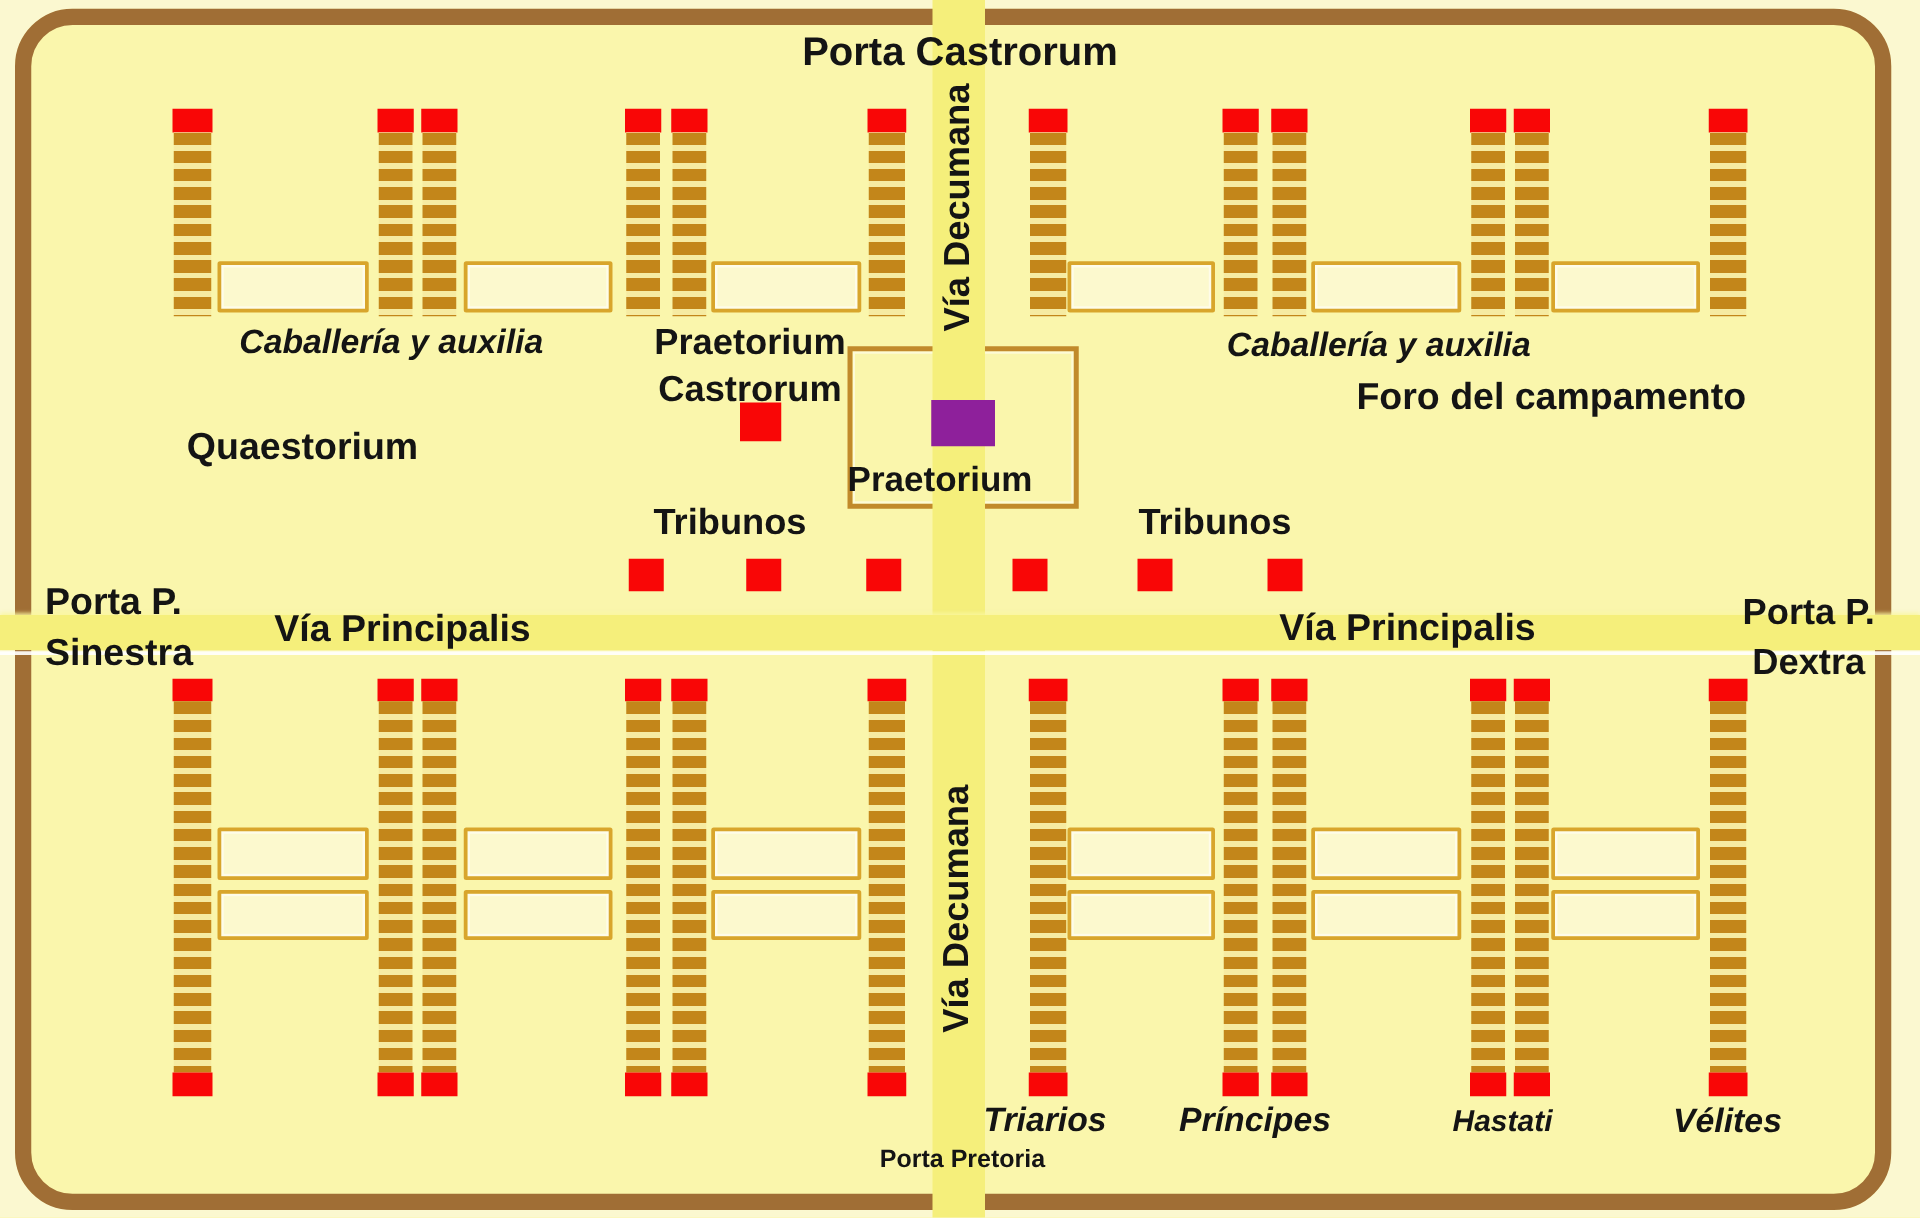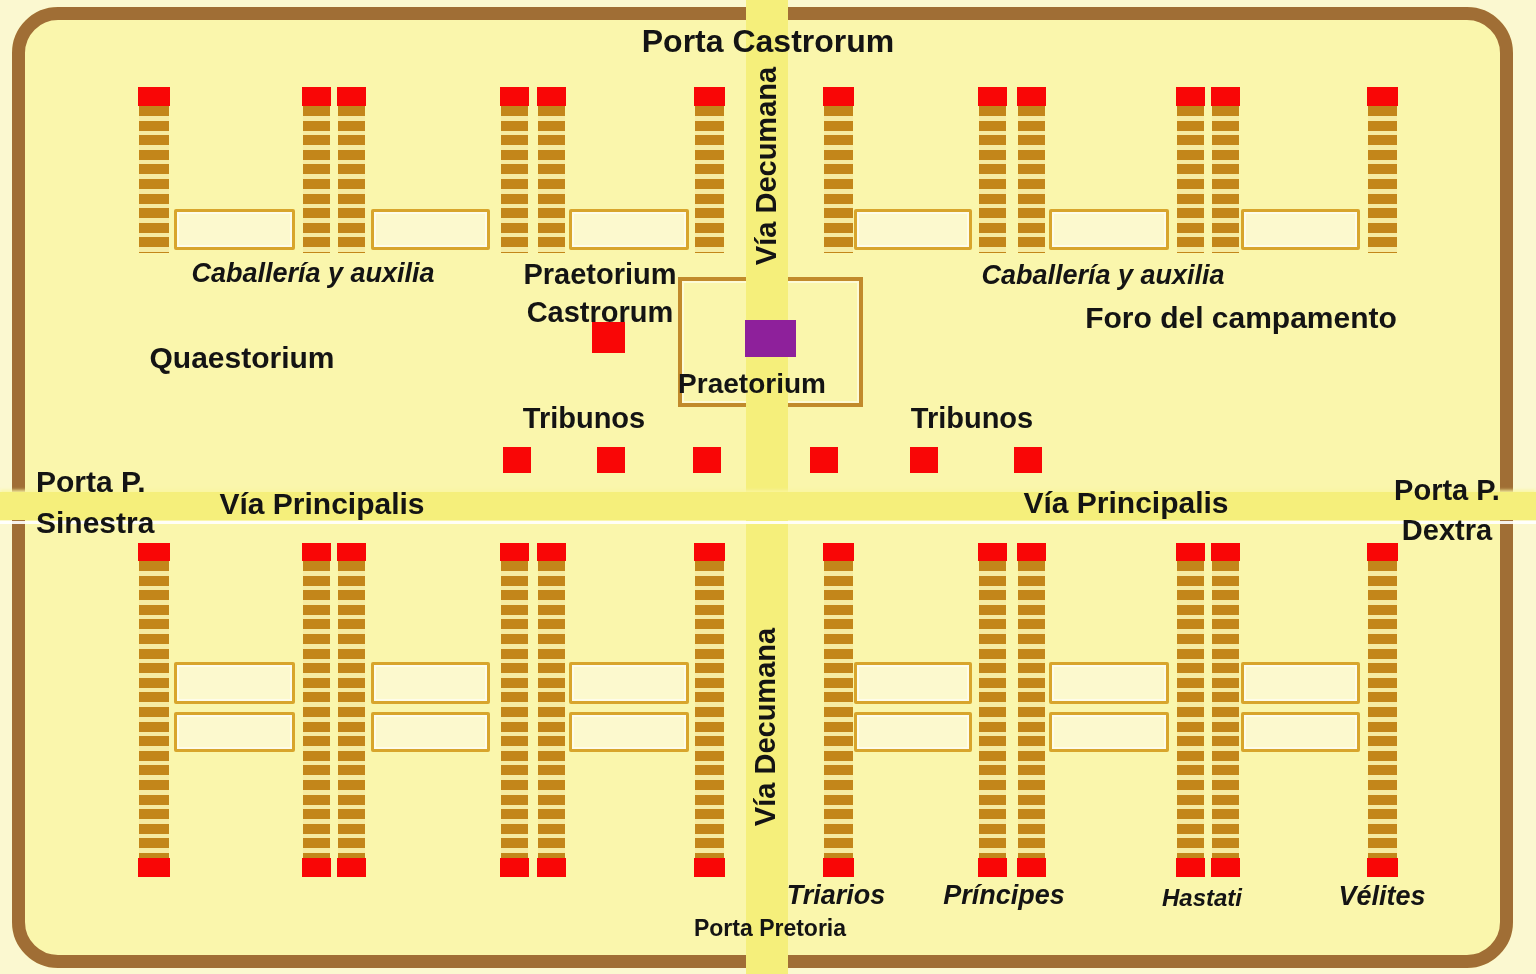--- a/index.html
+++ b/index.html
@@ -202,21 +202,21 @@
       <div class="abs tribune-sq" style="left: 910px; top: 447px; width: 28px; height: 26px;"></div>
       <div class="abs tribune-sq" style="left: 1014px; top: 447px; width: 28px; height: 26px;"></div>
     </div>
 
   <div class="abs lbl" style="left:768px;top:41px;font-size:32px;">Porta Castrorum</div>
 
   <div class="abs lbl rot" style="left:767px;top:166px;font-size:29px;">Vía Decumana</div>
 
   <div class="abs lbl rot" style="left:766px;top:727px;font-size:29px;">Vía Decumana</div>
 
-  <div class="abs lbl" style="left:770px;top:928px;font-size:23px;">Porta Pretoria</div>
+  <div class="abs lbl" style="left:770px;top:928px;font-size:20px;">Porta Pretoria</div>
 
   <div class="abs lbl" style="left:322px;top:504px;font-size:30px;">Vía Principalis</div>
 
   <div class="abs lbl" style="left:1126px;top:503px;font-size:30px;">Vía Principalis</div>
 
   <div class="abs lbl two left-align" style="left:36px;top:502px;font-size:30px;line-height:41px;">
     <span>Porta P.</span><br>
     <span>Sinestra</span>
   </div>
 

